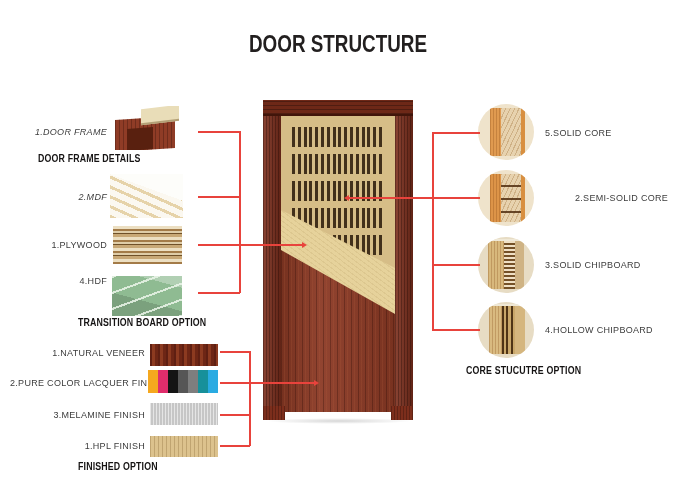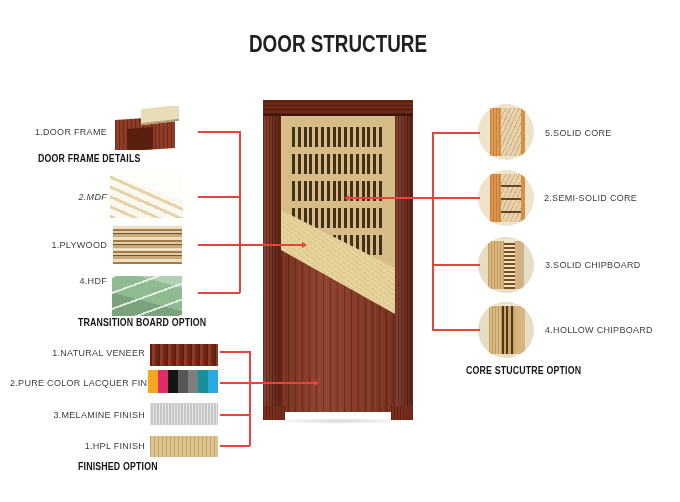--- a/index.html
+++ b/index.html
@@ -142,21 +142,21 @@
     <div class="slat-panel"></div>
     <div class="diag-band"></div>
     <div class="door-stile left"></div>
     <div class="door-stile right"></div>
     <div class="door-toprail"></div>
     <div class="door-foot left"></div>
     <div class="door-foot right"></div>
   </div>
   <div class="abs door-shadow"></div>
 
-  <div class="abs lbl lbl-r" style="left:20px;top:127px;width:87px;">1.DOOR FRAME</div>
+  <div class="abs lbl lbl-r" style="left:20px;top:127px;width:87px;font-style:italic;">1.DOOR FRAME</div>
   <div class="abs thumb frame-thumb">
     <div class="frame-body"></div>
     <div class="frame-inner"></div>
     <div class="frame-cap"></div>
   </div>
   <div class="abs heading" style="left:38px;top:152px;">DOOR FRAME DETAILS</div>
 
   <div class="abs lbl lbl-r" style="left:20px;top:192px;width:87px;font-style:italic;">2.MDF</div>
   <div class="abs thumb mdf-thumb"></div>
 
@@ -195,21 +195,21 @@
     <div class="face-f"></div>
     <div class="face-r"></div>
   </div>
   <div class="abs lbl" style="left:545px;top:128px;">5.SOLID CORE</div>
 
   <div class="abs circle c2" style="left:478px;top:170px;">
     <div class="face-l"></div>
     <div class="face-f"></div>
     <div class="face-r"></div>
   </div>
-  <div class="abs lbl" style="left:544px;top:193px;">2.SEMI-SOLID CORE</div>
+  <div class="abs lbl" style="left:575px;top:193px;">2.SEMI-SOLID CORE</div>
 
   <div class="abs circle c3" style="left:478px;top:237px;">
     <div class="cap"></div>
     <div class="face-l"></div>
     <div class="face-f"></div>
     <div class="face-r"></div>
   </div>
   <div class="abs lbl" style="left:545px;top:260px;">3.SOLID CHIPBOARD</div>
 
   <div class="abs circle c4" style="left:478px;top:302px;">

